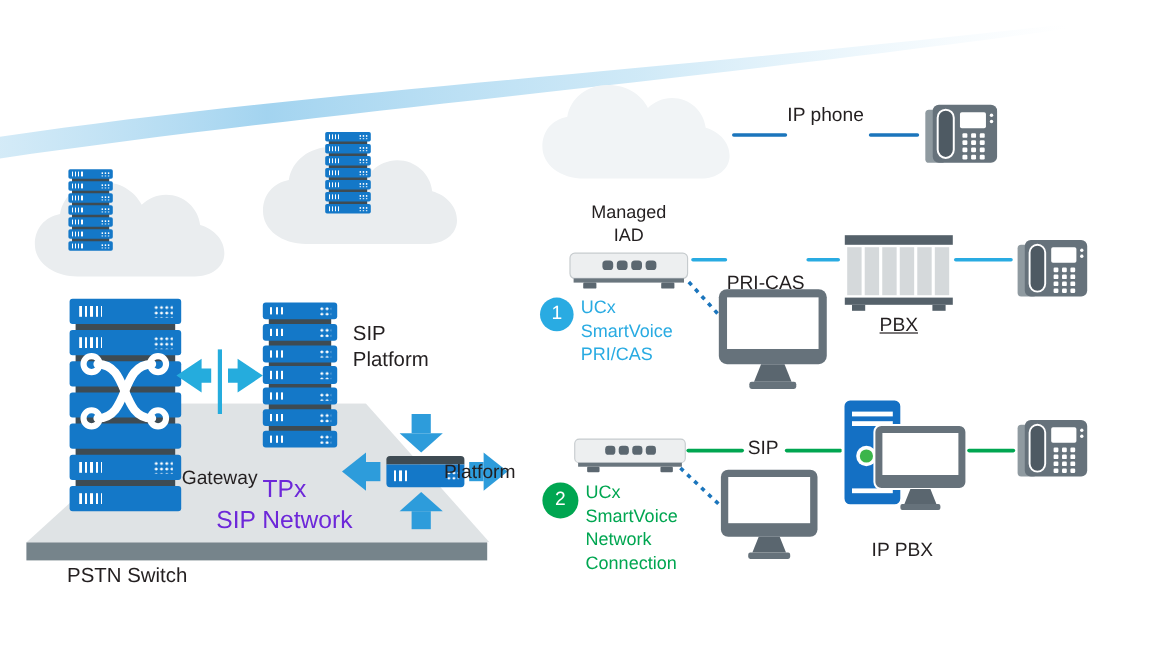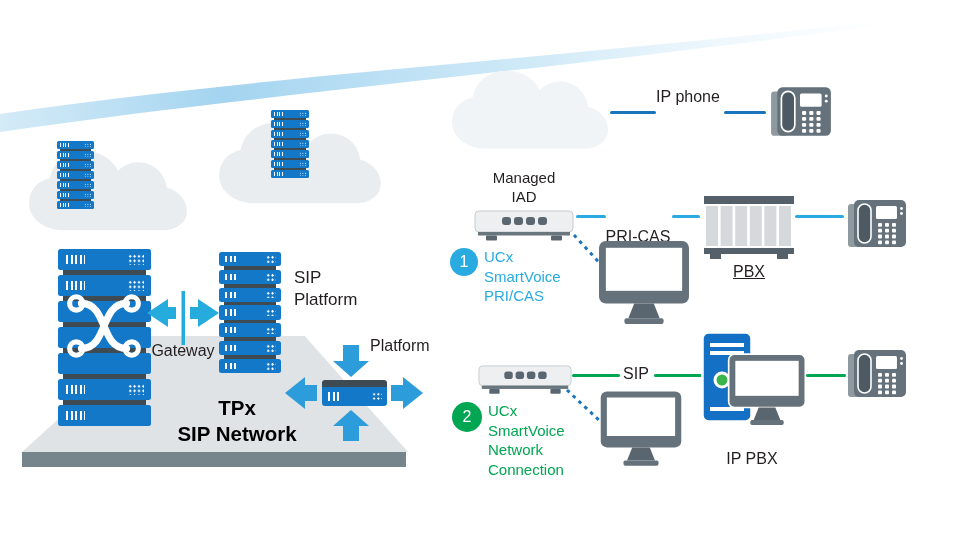--- a/index.html
+++ b/index.html
@@ -1,20 +1,20 @@
 <!DOCTYPE html>
 <html><head>
 <meta charset="utf-8">
 <style>
   html,body{margin:0;padding:0;background:#fff;}
   .canvas{position:relative;width:960px;height:540px;background:#ffffff;overflow:hidden;
           font-family:"Liberation Sans",sans-serif;color:#231F20;}
   .abs{position:absolute;}
   .pre{white-space:pre-line;}
-  .lbl{font-size:16px;line-height:20px;}
+  .lbl{font-size:16px;line-height:20px;margin-top:48px;}
   .center{text-align:center;}
 
   
   .stack{position:absolute;display:flex;flex-direction:column;gap:5px;
          background:linear-gradient(#3E4B53,#3E4B53) center/calc(100% - 10px) calc(100% - 10px) no-repeat;}
   .unit{flex:1;position:relative;background:#1478C8;border-radius:2.5px;}
   .unit::before{content:"";position:absolute;left:9%;top:28%;height:44%;width:20%;
          background:repeating-linear-gradient(90deg,#fff 0 2px,transparent 2px 4.6px);}
   .unit::after{content:"";position:absolute;right:8%;top:24%;height:52%;width:17%;
          background:radial-gradient(circle,#fff 1.05px,transparent 1.3px);background-size:4.4px 4.6px;}
@@ -38,21 +38,21 @@
   .blue{background:#1B75BC;}
   .cyan{background:#29ABE2;}
   .green{background:#00A651;}
 
   
   .link-label{font-size:16px;font-weight:400;}
   .cap1{font-size:15px;line-height:19.5px;font-weight:500;color:#29ABE2;}
   .cap2{font-size:15px;line-height:19.5px;font-weight:500;color:#00A651;}
   .numcircle{border-radius:50%;color:#fff;display:flex;align-items:center;justify-content:center;
              font-size:16px;}
-  .tpx{font-size:20.5px;line-height:26px;font-weight:bold;color:#000000;}
+  .tpx{font-size:20.5px;line-height:26px;font-weight:normal;color:#6d28d9;}
   .inet{font-size:19px;font-weight:500;color:#1B75BC;}
   .inet .it{font-style:italic;}
 
   .router-top{left:322px;top:380px;width:65px;height:7px;background:#3E4B53;border-radius:3px 3px 0 0;}
   .router-body{left:322px;top:387px;width:65px;height:19px;background:#1478C8;border-radius:0 0 3px 3px;}
   .router-body::before{content:"";position:absolute;left:9%;top:26%;height:48%;width:20%;
          background:repeating-linear-gradient(90deg,#fff 0 2px,transparent 2px 4.6px);}
   .router-body::after{content:"";position:absolute;right:8%;top:24%;height:52%;width:15%;
          background:radial-gradient(circle,#fff 1px,transparent 1.2px);background-size:4.2px 4.4px;}
 </style>
@@ -276,20 +276,21 @@
   <svg class="abs" style="left:65px;top:292px;" width="78" height="68" viewBox="0 0 76 66">
     <g stroke="#FFFFFF" fill="none" stroke-linecap="round">
       <path d="M16,11 C42,11 34,55 60,55" stroke-width="7"></path>
       <path d="M16,55 C42,55 34,11 60,11" stroke-width="7"></path>
       <circle cx="11" cy="11" r="6.5" stroke-width="5"></circle>
       <circle cx="11" cy="55" r="6.5" stroke-width="5"></circle>
       <circle cx="65" cy="11" r="6.5" stroke-width="5"></circle>
       <circle cx="65" cy="55" r="6.5" stroke-width="5"></circle>
     </g>
   </svg>
+  <div class="abs lbl center" style="left:50px;top:422px;width:112px;font-size:17px;">PSTN Switch</div>
 
   <svg class="abs" style="left:146px;top:291px;" width="74" height="58" viewBox="0 0 74 58">
     <g fill="#25ACDD">
       <rect x="35.5" y="0" width="3.5" height="54"></rect>
       <polygon points="30,16 22,16 22,8 1,22 22,36 22,28 30,28"></polygon>
       <polygon points="44,16 52,16 52,8 73,22 52,36 52,28 44,28"></polygon>
     </g>
   </svg>
   <div class="abs lbl center" style="left:144px;top:341px;width:78px;">Gateway</div>
 

